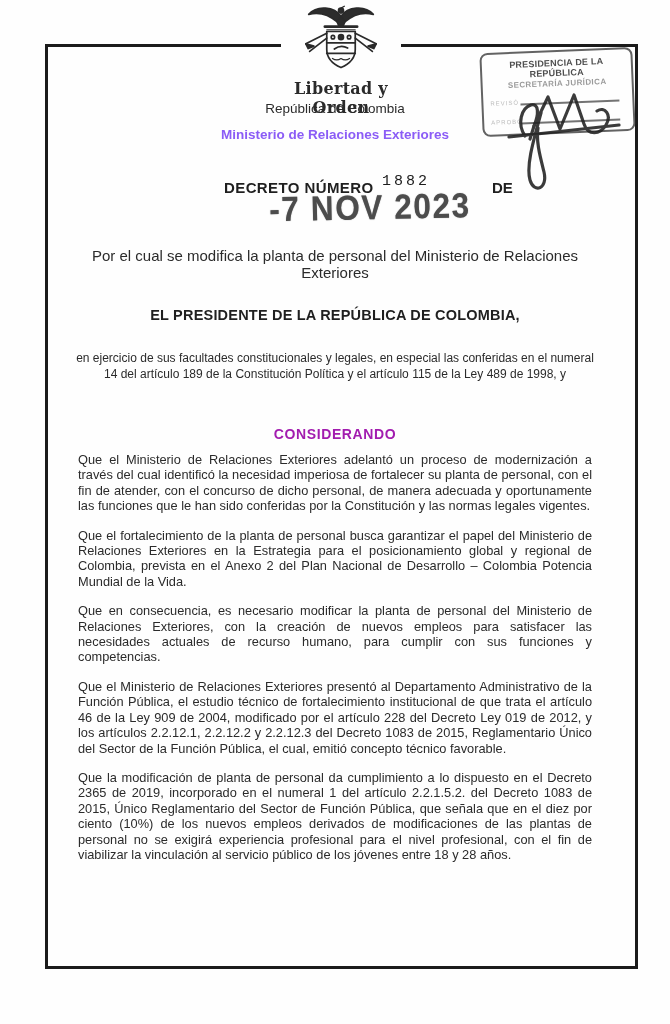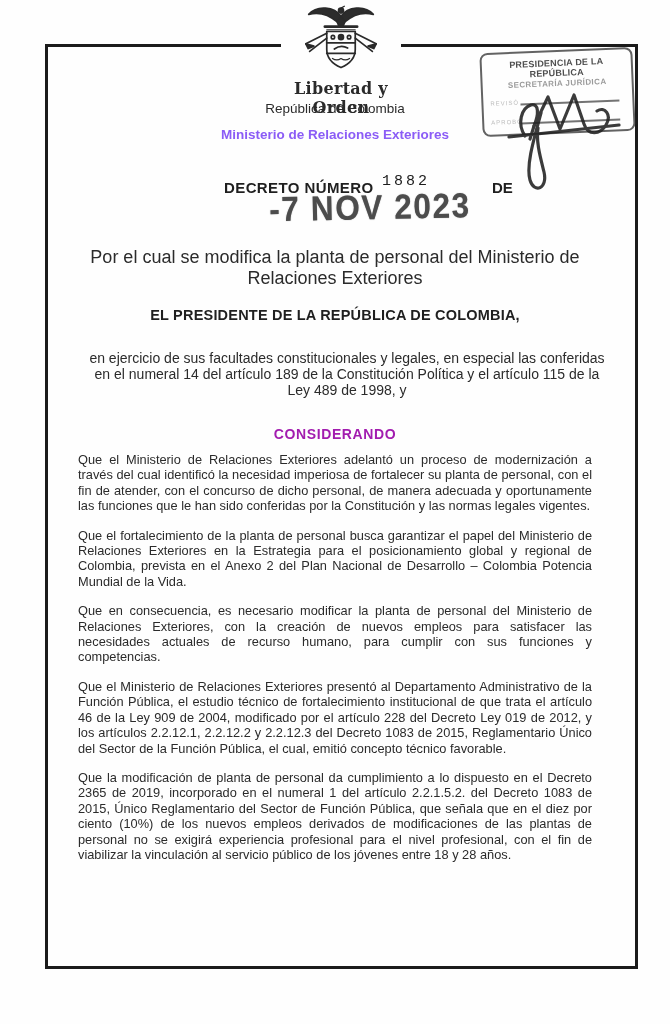--- a/index.html
+++ b/index.html
@@ -48,23 +48,23 @@
   .decree-label { position:absolute; left:196px; top:3px; font-size:15px; font-weight:700; letter-spacing:.4px; color:#1f1f1f; }
   .decree-number { position:absolute; left:354px; top:-3px; font-family:"Liberation Mono", monospace; font-size:15px; letter-spacing:3px; color:#1c1c1c; }
   .decree-of { position:absolute; left:464px; top:3px; font-size:15px; font-weight:700; color:#1f1f1f; }
   .date-stamp {
     position:absolute; left:230px; top:190px; width:280px; text-align:center; z-index:2;
     font-size:31px; font-weight:800; letter-spacing:1.5px; color:#4c4c4c;
     transform:rotate(-1.2deg) scale(1.02,1.12); transform-origin:center;
     text-shadow:0 0 1px rgba(90,90,90,.65);
     font-family:"Liberation Sans", sans-serif;
   }
-  .subject { position:absolute; left:73px; top:247px; width:524px; text-align:center; font-size:18px; color:#2b2b2b; z-index:2; }
+  .subject { position:absolute; left:73px; top:247px; width:524px; text-align:center; font-size:15px; color:#2b2b2b; z-index:2; }
   .issuer  { position:absolute; left:73px; top:307px; width:524px; text-align:center; font-size:14.5px; font-weight:700; letter-spacing:.2px; color:#1f1f1f; z-index:2; }
-  .powers  { position:absolute; left:85px; top:350px; width:524px; text-align:center; font-size:14px; line-height:16.2px; color:#2b2b2b; z-index:2; }
+  .powers  { position:absolute; left:73px; top:350px; width:524px; text-align:center; font-size:12px; line-height:16.2px; color:#2b2b2b; z-index:2; }
   .considerando { position:absolute; left:73px; top:426px; width:524px; text-align:center; font-size:14px; font-weight:700; letter-spacing:.6px; color:#a21caf; z-index:2; }
   .body-block { position:absolute; left:78px; top:452px; width:514px; z-index:2; }
   .body-block p {
     font-size:12.8px; line-height:15.4px; text-align:justify;
     color:#2b2b2b; margin:0 0 14px 0;
   }
 </style>
 </head>
 <body>
 

